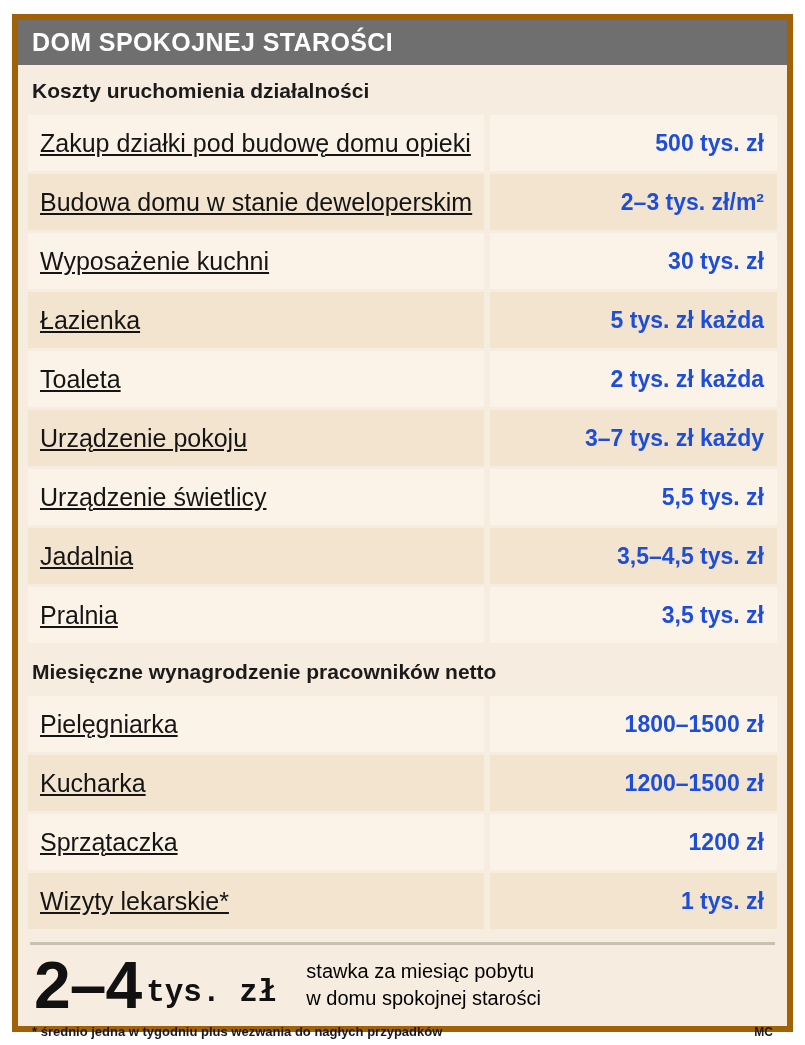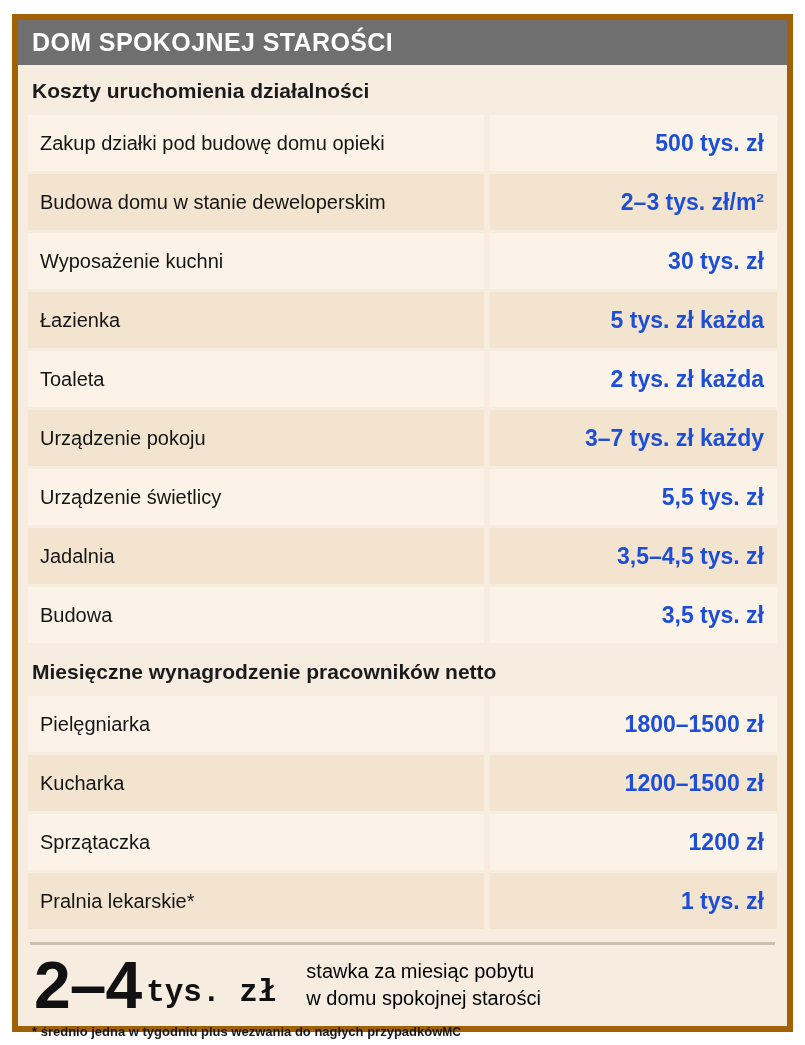--- a/index.html
+++ b/index.html
@@ -73,22 +73,23 @@
     height: 56px;
     margin-bottom: 3px;
   }
   .row .label {
     flex: 0 0 456px;
     background: #fbf3e7;
     display: flex;
     align-items: center;
     padding-left: 12px;
     box-sizing: border-box;
-    font-size: 20px;
+    font-size: 25px;
     color: #151515;
+    text-decoration: underline;
   }
   .row .value {
     flex: 1 1 auto;
     background: #fbf3e7;
     display: flex;
     align-items: center;
     justify-content: flex-end;
     padding-right: 13px;
     box-sizing: border-box;
     font-size: 23px;
@@ -132,20 +133,21 @@
   .summary .desc {
     font-size: 20px;
     color: #000000;
     line-height: 1.35;
     margin-left: 30px;
   }
   
   .footnote {
     display: flex;
     align-items: baseline;
+    justify-content: space-between;
     padding: 8px 14px 0 14px;
     box-sizing: border-box;
     flex: none;
   }
   .footnote .note {
     font-size: 13px;
     color: #1a1a1a;
     font-weight: bold;
   }
   .footnote .credit {
@@ -193,42 +195,42 @@
       </div>
       <div class="row">
         <div class="label">Urządzenie świetlicy</div>
         <div class="value">5,5 tys. zł</div>
       </div>
       <div class="row alt">
         <div class="label">Jadalnia</div>
         <div class="value">3,5–4,5 tys. zł</div>
       </div>
       <div class="row">
-        <div class="label">Budowa</div>
+        <div class="label">Pralnia</div>
         <div class="value">3,5 tys. zł</div>
       </div>
     </div>
 
     <div class="section-head second">Miesięczne wynagrodzenie pracowników netto</div>
 
     <div class="rows">
       <div class="row">
         <div class="label">Pielęgniarka</div>
         <div class="value">1800–1500 zł</div>
       </div>
       <div class="row alt">
         <div class="label">Kucharka</div>
         <div class="value">1200–1500 zł</div>
       </div>
       <div class="row">
         <div class="label">Sprzątaczka</div>
         <div class="value">1200 zł</div>
       </div>
       <div class="row alt">
-        <div class="label">Pralnia lekarskie*</div>
+        <div class="label">Wizyty lekarskie*</div>
         <div class="value">1 tys. zł</div>
       </div>
     </div>
 
     <div class="divider"></div>
 
     <div class="summary">
       <span class="big">2–4</span>
       <span class="unit">tys. zł</span>
       <span class="desc">

